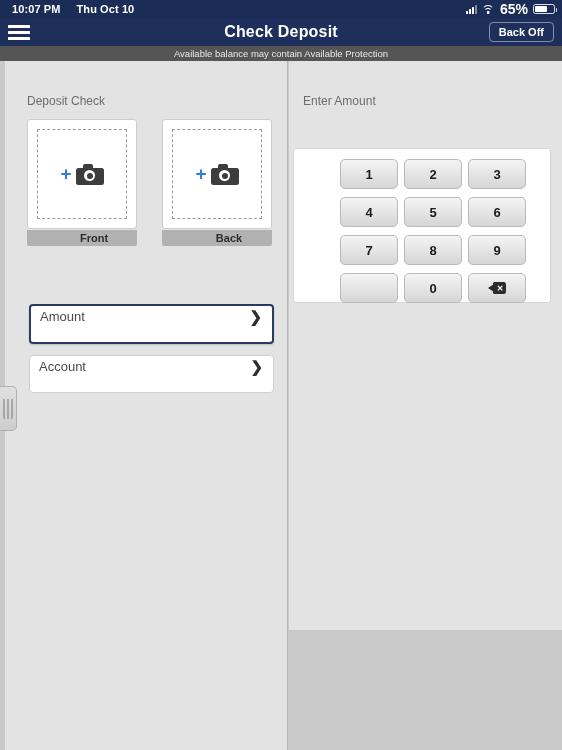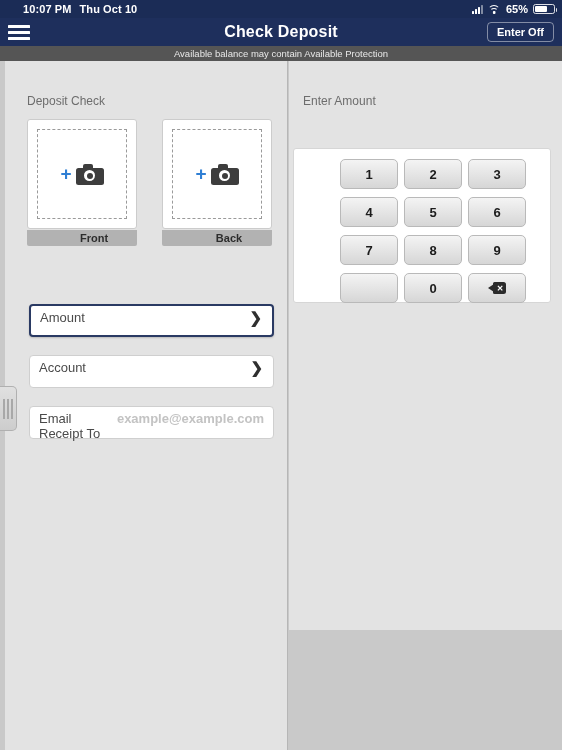--- a/index.html
+++ b/index.html
@@ -21,22 +21,22 @@
     width: 562px;
     height: 18px;
     background: #1b2c56;
     color: #ffffff;
     font-size: 11px;
     display: flex;
     align-items: center;
   }
   #status-bar .sb-left {
     display: flex;
-    gap: 8px;
-    padding-left: 23px;
+    gap: 16px;
+    padding-left: 12px;
     font-weight: bold;
     letter-spacing: .1px;
   }
   #status-bar .sb-right {
     position: absolute;
     right: 7px;
     top: 0;
     height: 18px;
     display: flex;
     align-items: center;
@@ -66,21 +66,21 @@
   }
   .wifi-ico span.w1 { width: 13px; height: 13px; top: 1px; }
   .wifi-ico span.w2 { width: 8px; height: 8px; top: 3.5px; }
   .wifi-dot {
     position: absolute;
     left: 50%; bottom: 0px;
     width: 2.6px; height: 2.6px;
     background: #fff; border-radius: 50%;
     transform: translateX(-50%);
   }
-  .batt-pct { font-size: 11px; font-weight: bold; }
+  .batt-pct { font-size: 14px; font-weight: bold; }
   .batt {
     width: 22px; height: 10px;
     border: 1px solid rgba(255,255,255,.85);
     border-radius: 2.5px;
     position: relative;
     display: flex;
     align-items: center;
     padding: 1px;
   }
   .batt::after {
@@ -263,22 +263,22 @@
   
   .field-row {
     position: absolute;
     left: 24px;
     width: 245px;
     height: 33px;
     background: #ffffff;
     border: 1px solid #cfcfcf;
     border-radius: 4px;
     display: flex;
-    align-items: flex-start;
-    padding: 4px 9px;
+    align-items: flex-end;
+    padding: 18px 9px;
     cursor: pointer;
   }
   .field-row.focused {
     border: 2px solid #2a3a63;
     box-shadow: 0 1px 2px rgba(0,0,0,.18);
   }
   #row-amount  { top: 243px; }
   #row-account { top: 294px; }
   #row-email   { top: 345px; cursor: text; }
   .field-label {
@@ -439,21 +439,21 @@
   </div>
 </div>
 
 <div id="nav-bar">
   <div id="hamburger">
     <i></i>
       <i></i>
       <i></i>
   </div>
   <div id="nav-title">Check Deposit</div>
-  <div id="signoff-btn">Enter Off</div>
+  <div id="signoff-btn">Back Off</div>
 </div>
 
 <div id="subtitle-bar">Available balance may contain Available Protection</div>
 
 <div id="content">
 
   <div id="left-panel">
 
     <div id="deposit-title" class="section-title">Deposit Check</div>
 
@@ -484,24 +484,20 @@
     <div id="row-amount" class="field-row focused">
       <span class="field-label">Amount</span>
       <span class="chevron">❯</span>
     </div>
 
     <div id="row-account" class="field-row">
       <span class="field-label">Account</span>
       <span class="chevron">❯</span>
     </div>
 
-    <div id="row-email" class="field-row">
-      <span class="field-label">Email Receipt To</span>
-      <span class="email-ph">example@example.com</span>
-    </div>
 
 
   </div>
 
   <div id="drag-handle">
     <i></i>
       <i></i>
       <i></i>
   </div>
 

